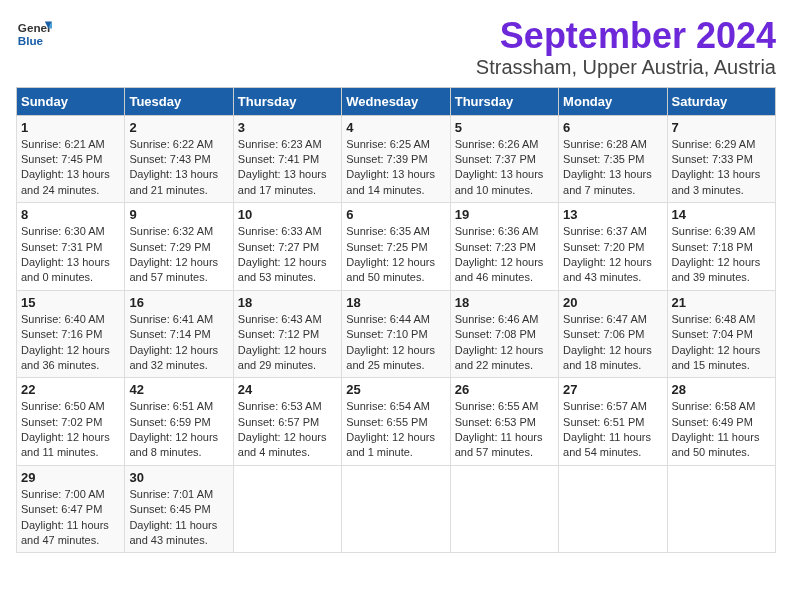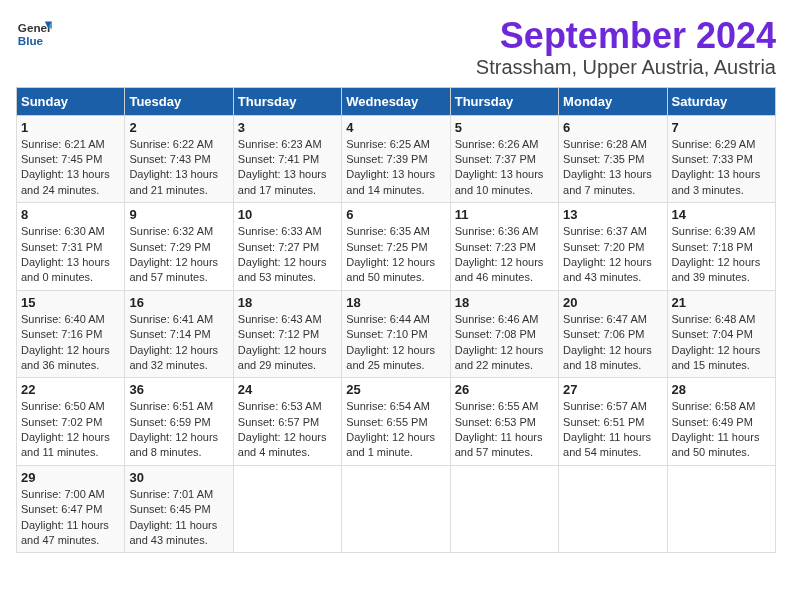--- a/index.html
+++ b/index.html
@@ -152,21 +152,21 @@
         </td>
         <td>
           <span class="day-num">10</span>
           <div class="day-info">Sunrise: 6:33 AM<br>Sunset: 7:27 PM<br>Daylight: 12 hours<br>and 53 minutes.</div>
         </td>
         <td>
           <span class="day-num">6</span>
           <div class="day-info">Sunrise: 6:35 AM<br>Sunset: 7:25 PM<br>Daylight: 12 hours<br>and 50 minutes.</div>
         </td>
         <td>
-          <span class="day-num">11</span>
+          <span class="day-num">19</span>
           <div class="day-info">Sunrise: 6:36 AM<br>Sunset: 7:23 PM<br>Daylight: 12 hours<br>and 46 minutes.</div>
         </td>
         <td>
           <span class="day-num">13</span>
           <div class="day-info">Sunrise: 6:37 AM<br>Sunset: 7:20 PM<br>Daylight: 12 hours<br>and 43 minutes.</div>
         </td>
         <td>
           <span class="day-num">14</span>
           <div class="day-info">Sunrise: 6:39 AM<br>Sunset: 7:18 PM<br>Daylight: 12 hours<br>and 39 minutes.</div>
         </td>
@@ -200,21 +200,21 @@
           <span class="day-num">21</span>
           <div class="day-info">Sunrise: 6:48 AM<br>Sunset: 7:04 PM<br>Daylight: 12 hours<br>and 15 minutes.</div>
         </td>
       </tr>
       <tr>
         <td>
           <span class="day-num">22</span>
           <div class="day-info">Sunrise: 6:50 AM<br>Sunset: 7:02 PM<br>Daylight: 12 hours<br>and 11 minutes.</div>
         </td>
         <td>
-          <span class="day-num">36</span>
+          <span class="day-num">42</span>
           <div class="day-info">Sunrise: 6:51 AM<br>Sunset: 6:59 PM<br>Daylight: 12 hours<br>and 8 minutes.</div>
         </td>
         <td>
           <span class="day-num">24</span>
           <div class="day-info">Sunrise: 6:53 AM<br>Sunset: 6:57 PM<br>Daylight: 12 hours<br>and 4 minutes.</div>
         </td>
         <td>
           <span class="day-num">25</span>
           <div class="day-info">Sunrise: 6:54 AM<br>Sunset: 6:55 PM<br>Daylight: 12 hours<br>and 1 minute.</div>
         </td>

